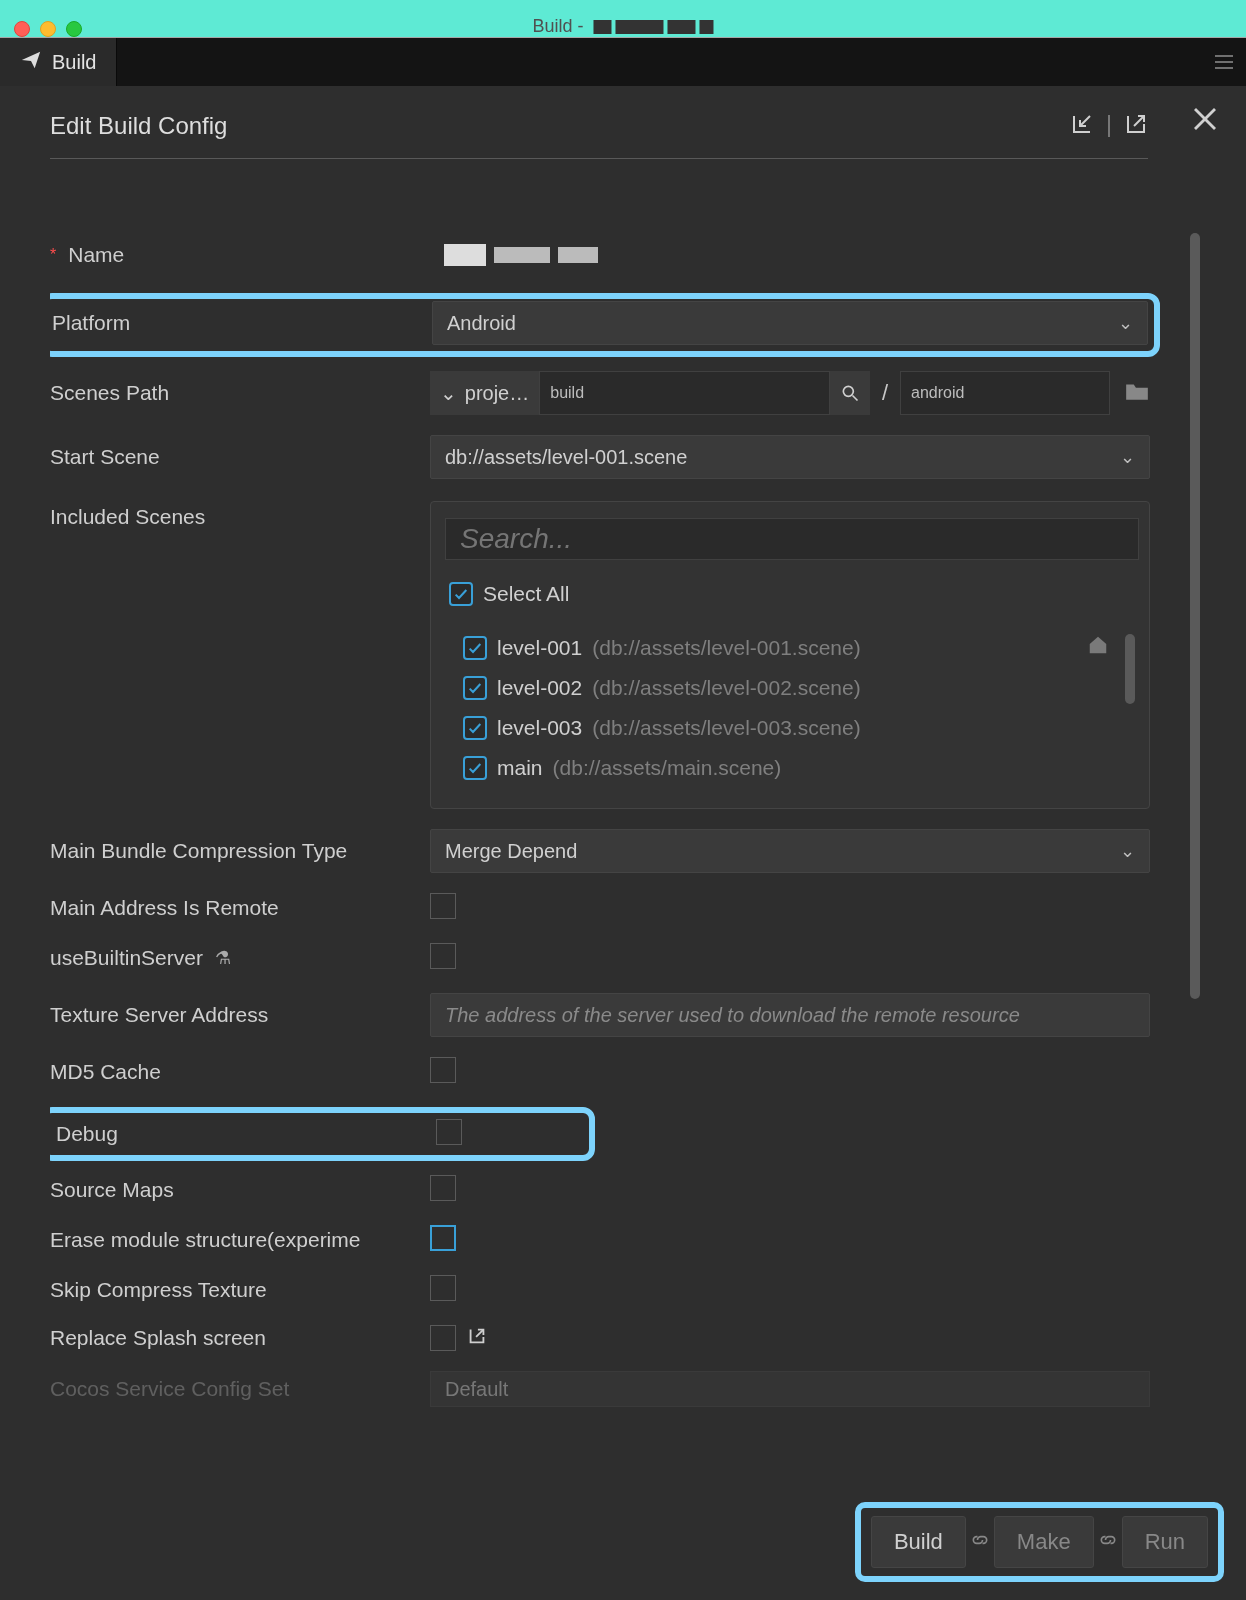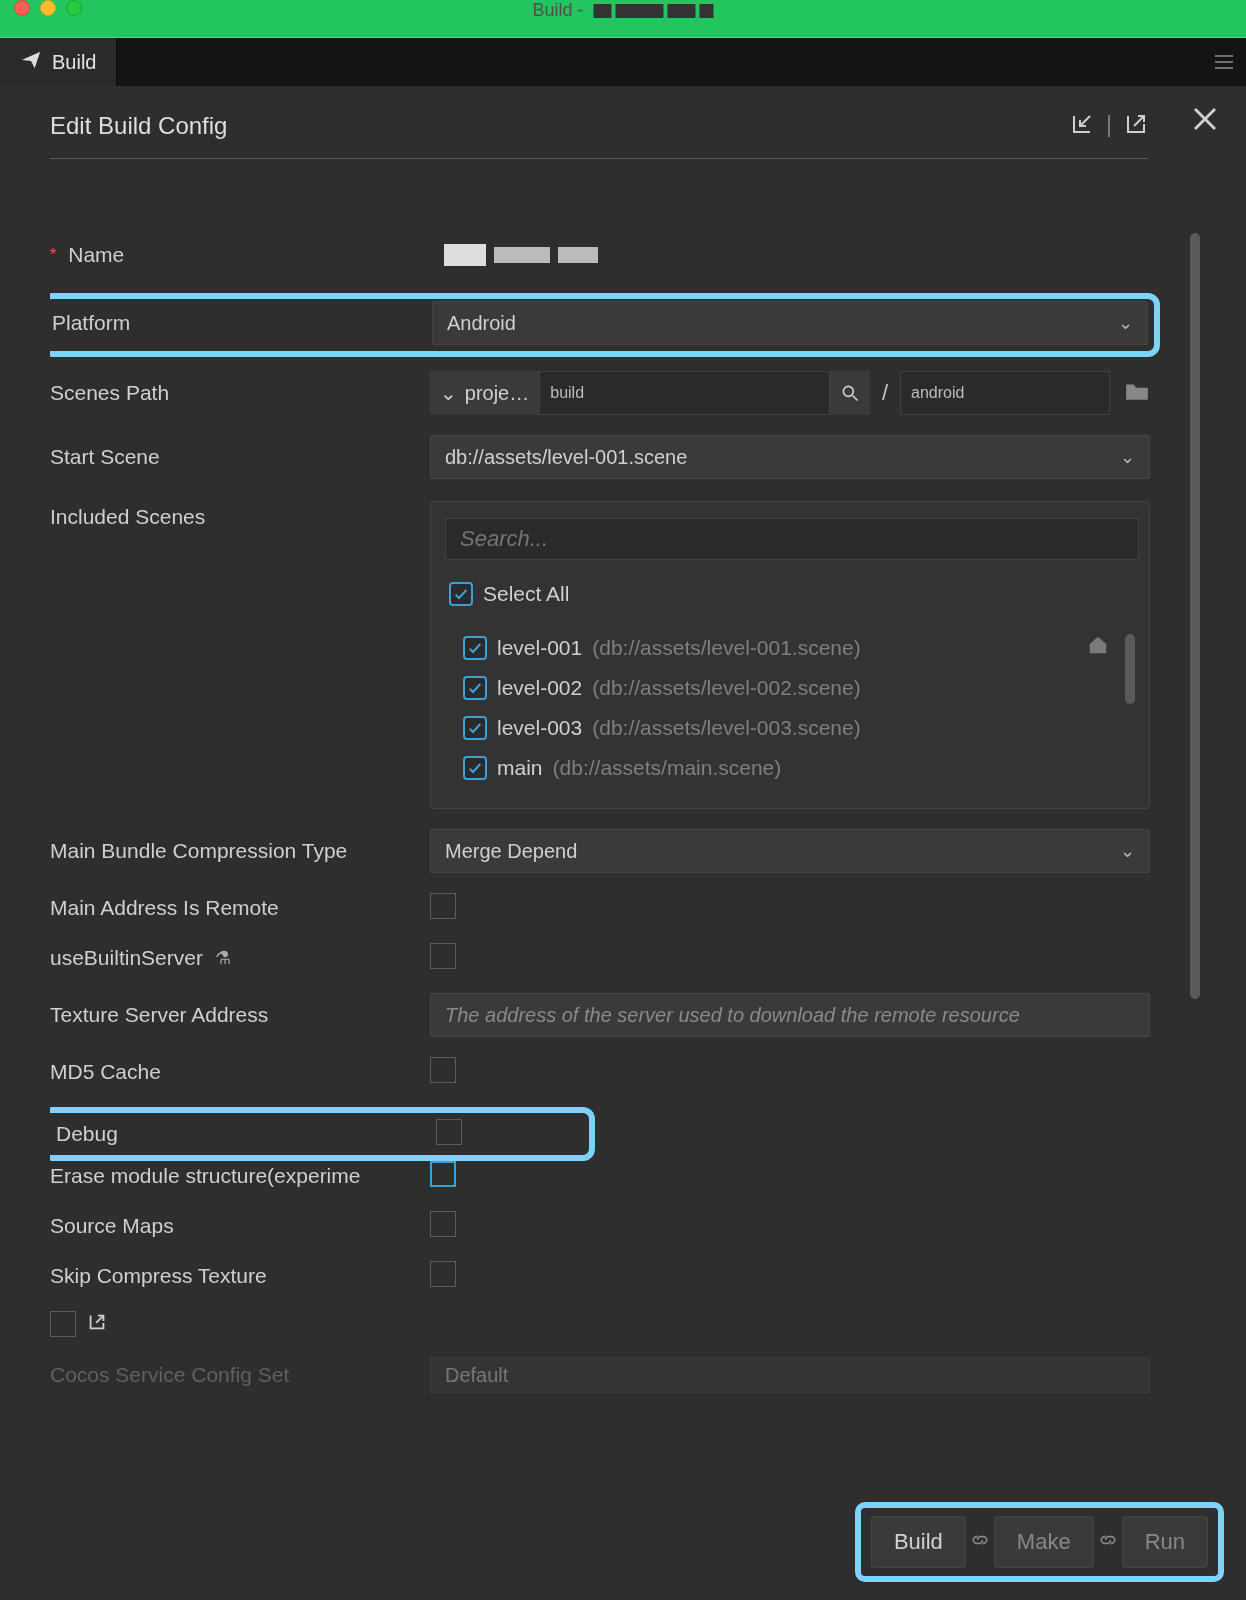--- a/index.html
+++ b/index.html
@@ -7,23 +7,23 @@
     font-family: -apple-system, BlinkMacSystemFont, "Segoe UI", Arial, sans-serif;
     background: #1a1a1a;
     color: #d0d0d0;
     width: 1246px;
     height: 1600px;
     overflow: hidden;
   }
   .window { width: 100%; height: 100%; display: flex; flex-direction: column; }
   .titlebar {
     height: 38px;
-    background: #22c55e;
+    background: #5eead4;
     display: flex;
-    align-items: flex-start;
+    align-items: flex-end;
     padding: 0 14px;
     position: relative;
     border-bottom: 1px solid #a6a6a6;
   }
   .traffic-lights { display: flex; gap: 10px; }
   .tl { width: 16px; height: 16px; border-radius: 50%; }
   .tl.r { background: #ff5f57; border: 1px solid #e0443e; }
   .tl.y { background: #febc2e; border: 1px solid #dea123; }
   .tl.g { background: #28c840; border: 1px solid #1aab29; }
   .titlebar-title {
@@ -100,21 +100,21 @@
   .bp-slash { padding: 0 12px; font-size:22px; color:#c8c8c8;}
   .bp-folder svg { width:26px; height:22px; fill:#888;}
 
   .scenes-wrap { width:100%; }
   .scenes-box {
     width:100%; background:#333; border:1px solid #444; border-radius:4px;
     padding: 16px 10px 20px 14px; margin-top:2px;
   }
   .search-in {
     width:100%; height:42px; background:#2a2a2a; border:1px solid #404040;
-    color:#8a8a8a; font-style:italic; font-size:22px; padding:0 14px;
+    color:#8a8a8a; font-style:italic; font-size:28px; padding:0 14px;
     margin-bottom: 14px;
   }
   .scene-item { display:flex; align-items:center; gap:10px; padding: 8px 4px; font-size:21px;}
   .scene-item .path { color:#7f7f7f; }
   .scene-list { position:relative;margin-top:14px; }
   .scene-home { position:absolute; right:30px; top:6px; }
   .scene-home svg { width:22px; height:22px; fill:#7a7a7a;}
   .scene-scroll { position:absolute; right:4px; top:6px; width:10px; height:70px; background:#5a5a5a; border-radius:5px;}
 
   .checkbox {
@@ -403,42 +403,45 @@
 
       <div class="hl-yellow hl-debug">
         <div class="row">
           <div class="label-col">
                 <span>Debug</span>
               </div>
           <div><span class="checkbox simple"></span></div>
         </div>
       </div>
 
+      <div class="row" style="margin-top:14px;">
+        <div class="label-col">
+              <span>Source Maps</span>
+            </div>
+        <div class="input-col"><span class="checkbox simple"></span></div>
+      </div>
+
       <div class="row">
         <div class="label-col">
               <span>Erase module structure(experime</span>
             </div>
         <div class="input-col"><span class="checkbox simple blue"></span></div>
       </div>
 
-      <div class="row" style="margin-top:14px;">
-        <div class="label-col">
-              <span>Source Maps</span>
+      <div class="row">
+        <div class="label-col">
+              <span>Skip Compress Texture</span>
             </div>
         <div class="input-col"><span class="checkbox simple"></span></div>
       </div>
 
       <div class="row">
         <div class="label-col">
-              <span>Skip Compress Texture</span>
-            </div>
-        <div class="input-col"><span class="checkbox simple"></span></div>
-      </div>
-
-      <div class="row">
+              <span>Replace Splash screen</span>
+            </div>
         <div class="input-col" style="display:flex;align-items:center;">
           <span class="checkbox simple"></span>
           <span class="popout">
             <svg viewBox="0 0 24 24">
                   <path d="M5 5 L5 19 L19 19 L19 13"></path>
                   <path d="M11 13 L19 5"></path>
                   <path d="M13 5 L19 5 L19 11"></path>
                 </svg>
           </span>
         </div>

